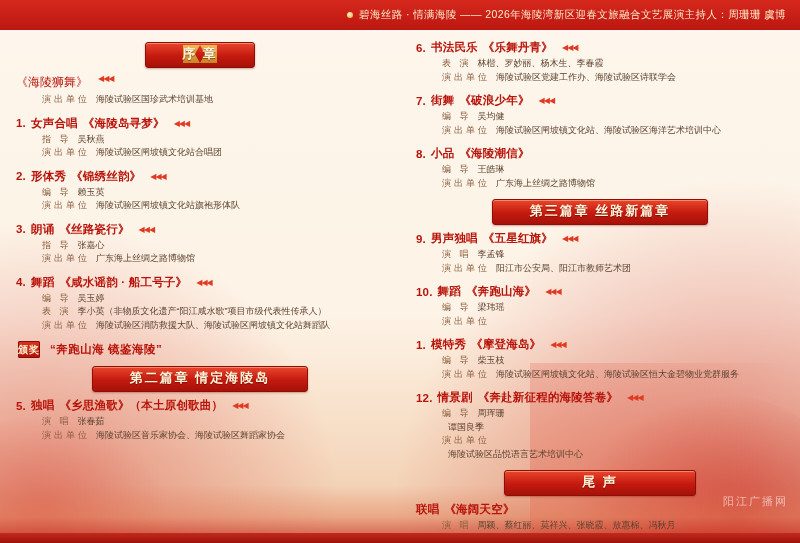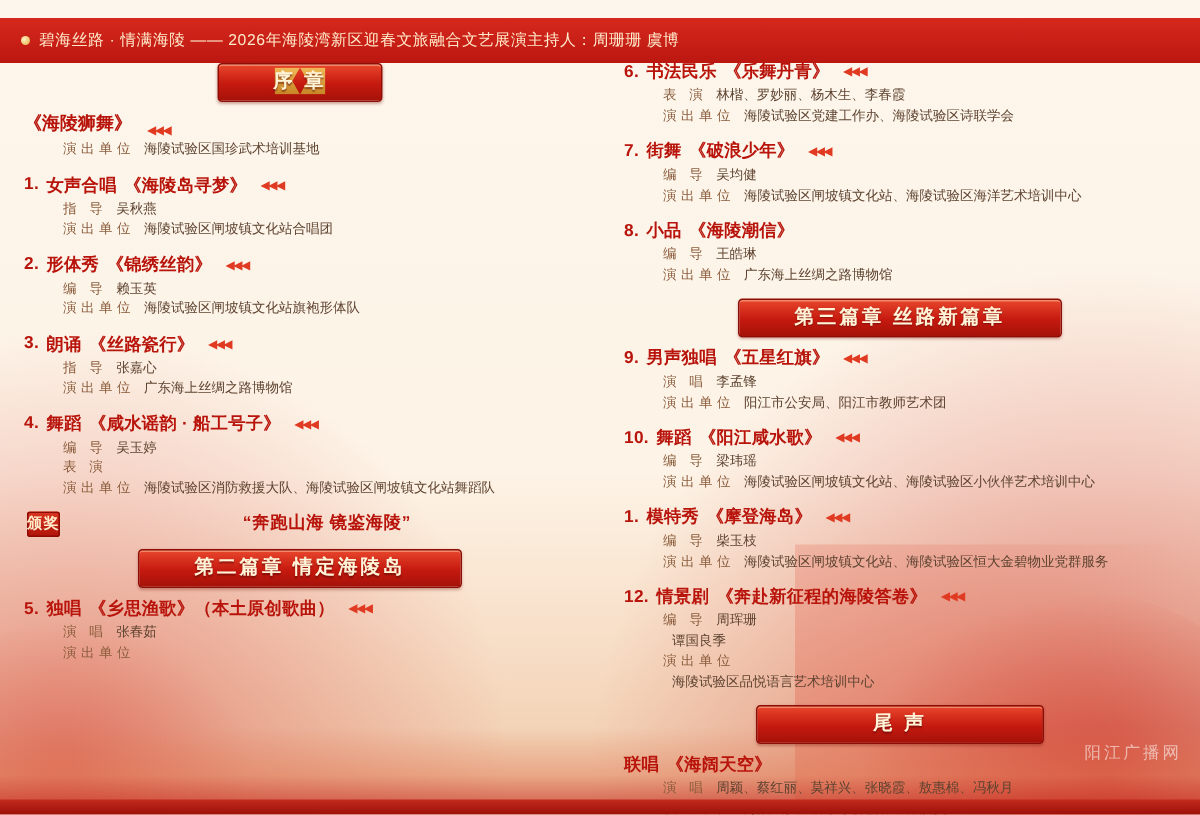--- a/index.html
+++ b/index.html
@@ -24,24 +24,24 @@
     background:radial-gradient(ellipse at 60% 60%, rgba(201,36,27,.45), rgba(201,36,27,0) 70%);}
   .bg-fan{position:absolute;right:-30px;bottom:-20px;width:300px;height:200px;
     background:conic-gradient(from 200deg at 80% 100%, rgba(255,190,120,.45), rgba(220,60,40,.25) 25%, rgba(255,255,255,0) 46%);
     pointer-events:none;}
   .bg-ribbon{position:absolute;left:0;right:0;bottom:0;height:58px;
     background:linear-gradient(180deg, rgba(236,176,132,0) 0%, rgba(225,122,86,.45) 55%, rgba(196,40,30,.75) 100%);
     pointer-events:none;}
 
   
   .topbar{
-    position:absolute;left:0;top:12px;width:800px;height:30px;
+    position:absolute;left:0;top:0;width:800px;height:30px;
     background:linear-gradient(180deg,#d6281d 0%,#bb1710 100%);
     color:#ffe9c9;
-    display:flex;align-items:center;justify-content:flex-start;
+    display:flex;align-items:center;justify-content:flex-end;
     padding:0 14px;box-sizing:border-box;
     font-size:10.5px;letter-spacing:.4px;
   }
   .topbar .left{display:flex;align-items:center;gap:6px;}
   .gold-dot{width:6px;height:6px;border-radius:50%;
     background:radial-gradient(circle at 35% 35%,#fff3c4,#e0a93c);display:inline-block;}
   .topbar .host{color:#ffeccd;font-size:10.5px;}
 
   
   .cols{position:absolute;left:0;top:30px;width:800px;height:415px;display:flex;}
@@ -86,36 +86,36 @@
   .line{
     color:#6b4a33;font-size:9px;line-height:13.5px;
     display:flex;gap:6px;
   }
   .line .k{color:#8a5c3c;white-space:nowrap;letter-spacing:3px;}
   .line .v{color:#5e4330;}
 
   
   .prelude-item{margin-top:2px;}
   .prelude-title{
-    color:#b8140b;font-size:12px;font-weight:bold;
-    display:flex;align-items:flex-end;gap:6px;
+    color:#b8140b;font-size:12px;font-weight:normal;
+    display:flex;align-items:flex-start;gap:6px;
   }
 
   
   .award{
     position:relative;display:flex;align-items:stretch;margin:4px 0 8px 4px;
   }
   .award .tag{
     width:22px;background:linear-gradient(180deg,#d93520,#b0130a);
     color:#ffeccb;font-size:10px;font-weight:bold;
     display:flex;align-items:center;justify-content:center;
     border-radius:2px;letter-spacing:1px;line-height:11px;text-align:left;
     padding:3px 0;box-shadow:inset 0 0 0 1px #8d0b05;
   }
-  .award .body{flex:1;padding-left:10px;display:flex;flex-direction:row;justify-content:center;}
+  .award .body{flex:1;padding-left:10px;display:flex;flex-direction:column;justify-content:center;}
   .award .t1{color:#b8140b;font-size:11.5px;font-weight:bold;letter-spacing:.5px;}
   .award .t2{color:#b8140b;font-size:10.5px;margin-top:2px;}
 
   
   .tail-block{margin-top:4px;}
   .final-lines{margin:2px 0 0 26px;}
 
   .watermark{
     position:absolute;right:12px;bottom:34px;color:rgba(255,255,255,.55);
     font-size:11px;letter-spacing:2px;transform:rotate(0deg);
@@ -231,20 +231,21 @@
           <span>《咸水谣韵 · 船工号子》</span>
           <span class="arrows">◀◀◀</span>
         </div>
         <div class="lines">
           <div class="line">
             <span class="k">编    导</span>
             <span class="v">吴玉婷</span>
           </div>
           <div class="line">
             <span class="k">表    演</span>
+            <span class="v">李小英（非物质文化遗产“阳江咸水歌”项目市级代表性传承人）</span>
           </div>
           <div class="line">
             <span class="k">演出单位</span>
             <span class="v">海陵试验区消防救援大队、海陵试验区闸坡镇文化站舞蹈队</span>
           </div>
         </div>
       </div>
 
       <div class="award">
         <div class="tag">颁奖</div>
@@ -265,20 +266,21 @@
           <span>《乡思渔歌》（本土原创歌曲）</span>
           <span class="arrows">◀◀◀</span>
         </div>
         <div class="lines">
           <div class="line">
             <span class="k">演    唱</span>
             <span class="v">张春茹</span>
           </div>
           <div class="line">
             <span class="k">演出单位</span>
+            <span class="v">海陵试验区音乐家协会、海陵试验区舞蹈家协会</span>
           </div>
         </div>
       </div>
 
     </div>
 
     <div class="col">
 
       <div class="item" style="margin-top:4px;">
         <div class="item-title">
@@ -357,31 +359,30 @@
             <span class="k">演出单位</span>
             <span class="v">阳江市公安局、阳江市教师艺术团</span>
           </div>
         </div>
       </div>
 
       <div class="item">
         <div class="item-title">
           <span>10.</span>
           <span>舞蹈</span>
-          <span>《阳江咸水歌》</span>
+          <span>《奔跑山海》</span>
           <span class="arrows">◀◀◀</span>
         </div>
         <div class="lines">
           <div class="line">
             <span class="k">编    导</span>
             <span class="v">梁玮瑶</span>
           </div>
           <div class="line">
             <span class="k">演出单位</span>
-            <span class="v">海陵试验区闸坡镇文化站、海陵试验区小伙伴艺术培训中心</span>
           </div>
         </div>
       </div>
 
       <div class="item">
         <div class="item-title">
           <span>1.</span>
           <span>模特秀</span>
           <span>《摩登海岛》</span>
           <span class="arrows">◀◀◀</span>

